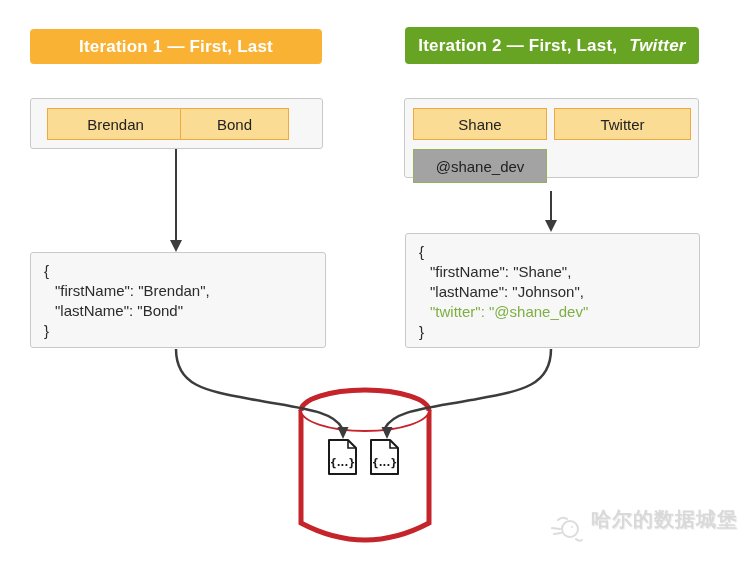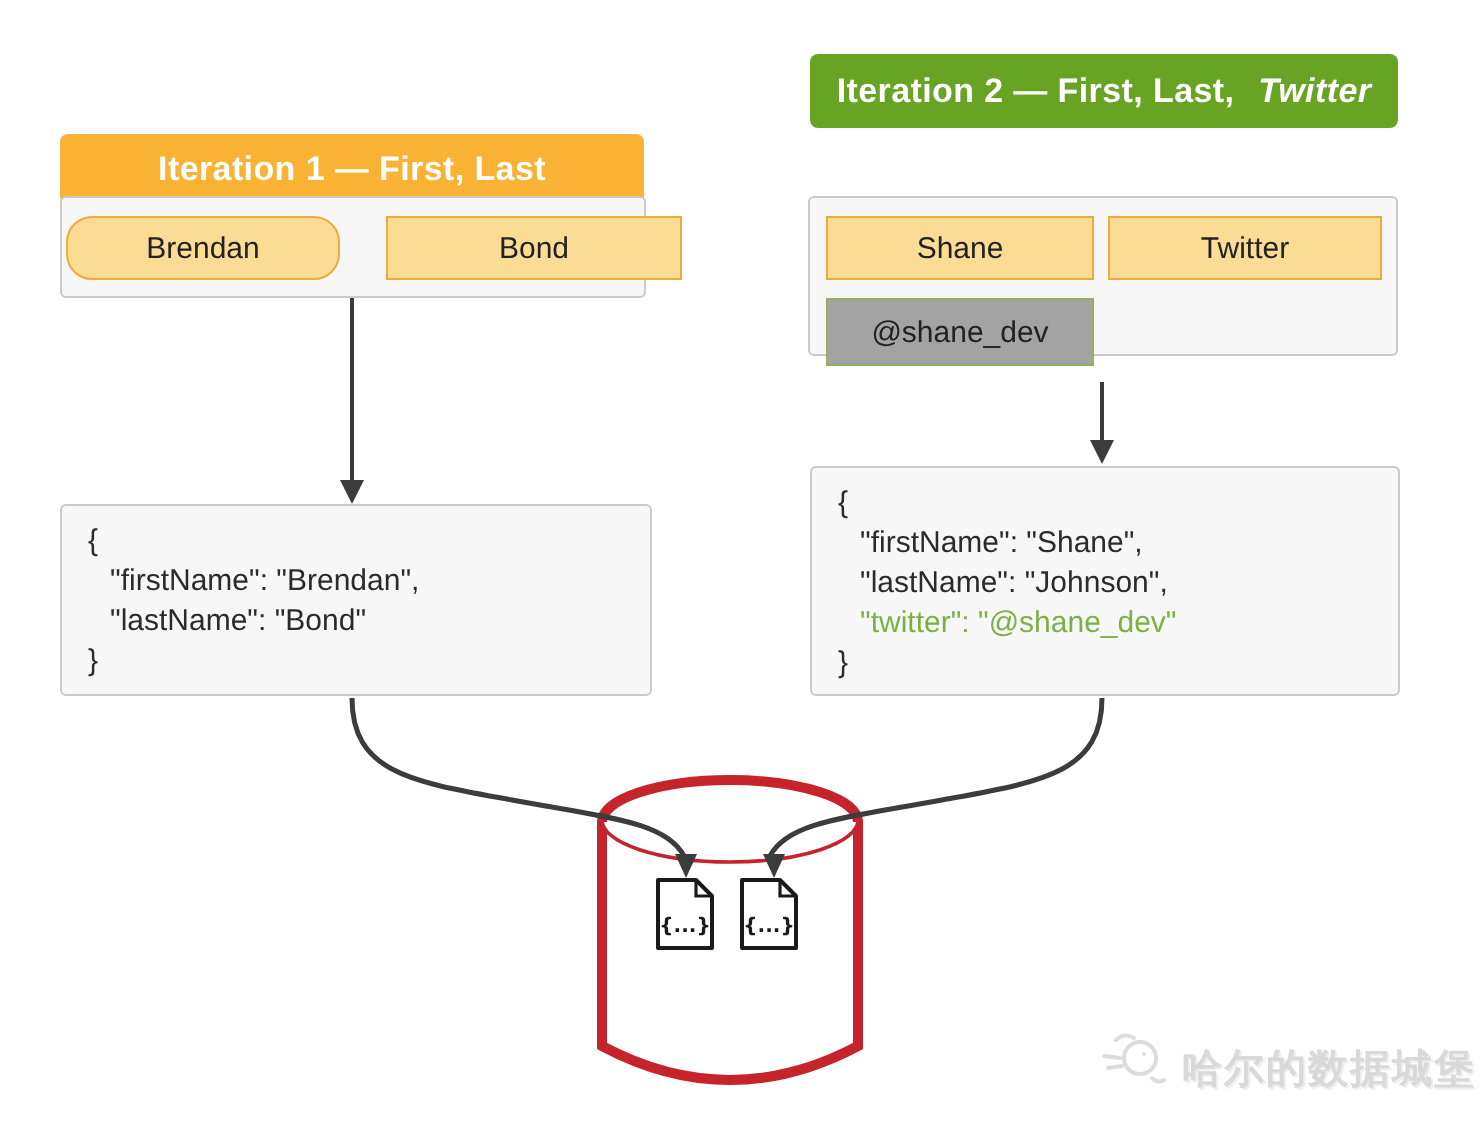--- a/index.html
+++ b/index.html
@@ -8,39 +8,39 @@
     font-family:"Liberation Sans", sans-serif; overflow:hidden;
   }
   .layer { position:absolute; left:0; top:0; }
 
   
   .header {
     position:absolute; border-radius:4px; color:#ffffff; font-weight:bold;
     font-size:17px; display:flex; align-items:center; justify-content:center;
     letter-spacing:0.2px;
   }
-  .header-yellow { left:30px; top:29px; width:292px; height:35px; background:#F9B233;margin-top:38px; }
+  .header-yellow { left:30px; top:29px; width:292px; height:35px; background:#F9B233; }
   .header-green  { left:405px; top:27px; width:294px; height:37px; background:#68A424;gap:12px; }
   .italic { font-style:italic; }
 
   
   .panel {
     position:absolute; background:#F7F7F7; border:1.5px solid #C9C9C9;
     border-radius:3px; box-sizing:border-box;
   }
   .panel-fields-1 { left:30px;  top:98px; width:293px; height:51px; }
   .panel-fields-2 { left:404px; top:98px; width:295px; height:80px; }
   .field {
     position:absolute; box-sizing:border-box; display:flex; align-items:center;
     justify-content:center; font-size:15px; color:#222222;
   }
   .field-yellow { background:#FBDC94; border:1.5px solid #F0A93C; }
   .field-green  { background:#a3a3a3; border:1.5px solid #94B05F; }
-  .f1-first { left:2px;   top:9px;  width:137px; height:32px;border-radius:13px; }
-  .f1-last  { left:149px; top:9px;  width:148px; height:32px;margin-left:13px; }
+  .f1-first { left:16px;   top:9px;  width:137px; height:32px; }
+  .f1-last  { left:149px; top:9px;  width:109px; height:32px; }
   .f2-first { left:8px;   top:9px;  width:134px; height:32px; }
   .f2-last  { left:149px; top:9px;  width:137px; height:32px; }
   .f2-twitter { left:8px; top:50px; width:134px; height:34px; }
 
   
   .codebox {
     position:absolute; background:#F7F7F7; border:1.5px solid #C9C9C9;
     border-radius:3px; box-sizing:border-box; font-size:15px; color:#2b2b2b;
     padding:8px 6px 0 13px; line-height:20px;
   }
@@ -52,21 +52,21 @@
 
   
   .users-label {
     position:absolute; left:300px; top:485px; width:130px; text-align:center;
     font-size:28px; font-weight:bold; color:#C5242B; letter-spacing:1px;
     font-family:"DejaVu Sans","Liberation Sans",sans-serif;
   }
 
   
   .watermark {
-    position:absolute; left:548px; top:506px; display:flex; align-items:flex-end;
+    position:absolute; left:548px; top:506px; display:flex; align-items:flex-start;
     gap:5px; color:#D9D9D9;
   }
   .watermark-text {
     font-size:20px; font-weight:bold; letter-spacing:1px;
     font-family:"DejaVu Sans","Liberation Sans",sans-serif;
     text-shadow:1px 1px 0 #efefef;
   }
 </style>
 </head>
 <body>

